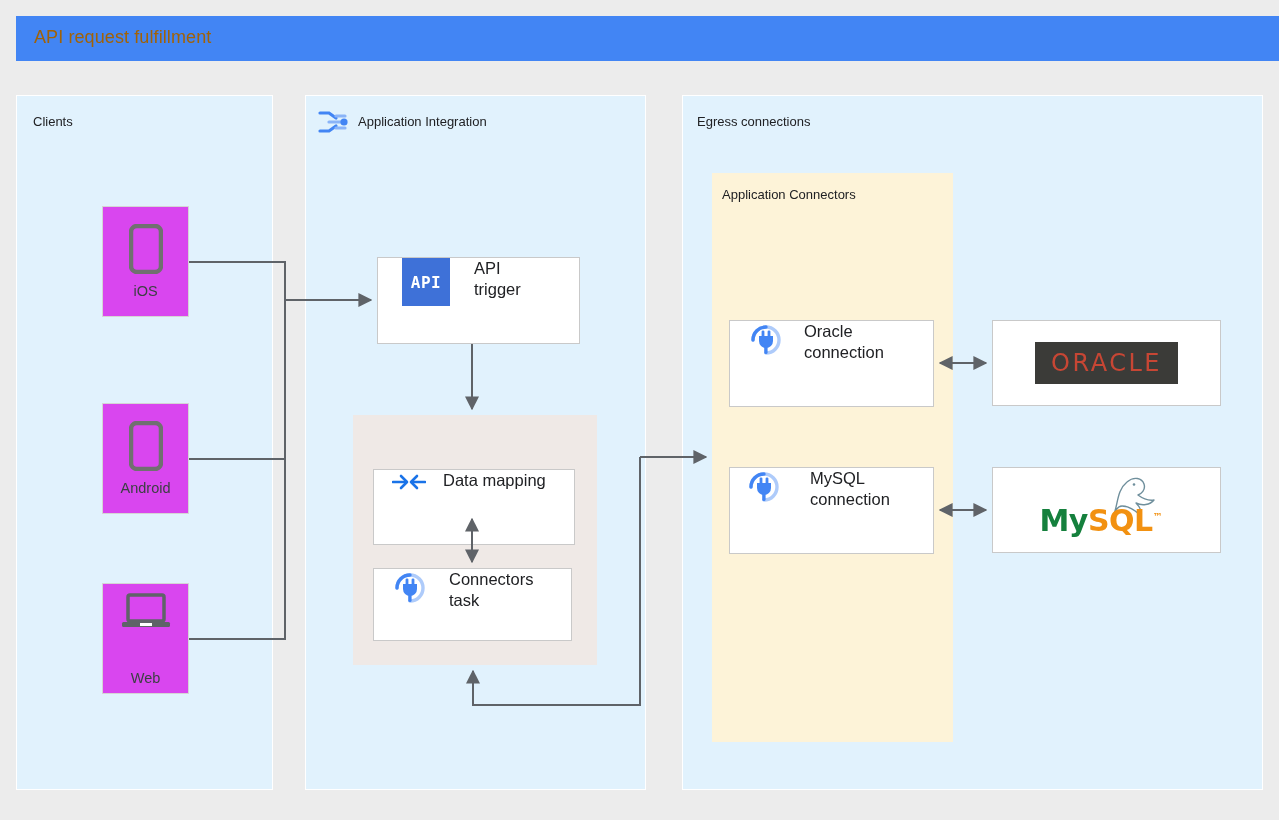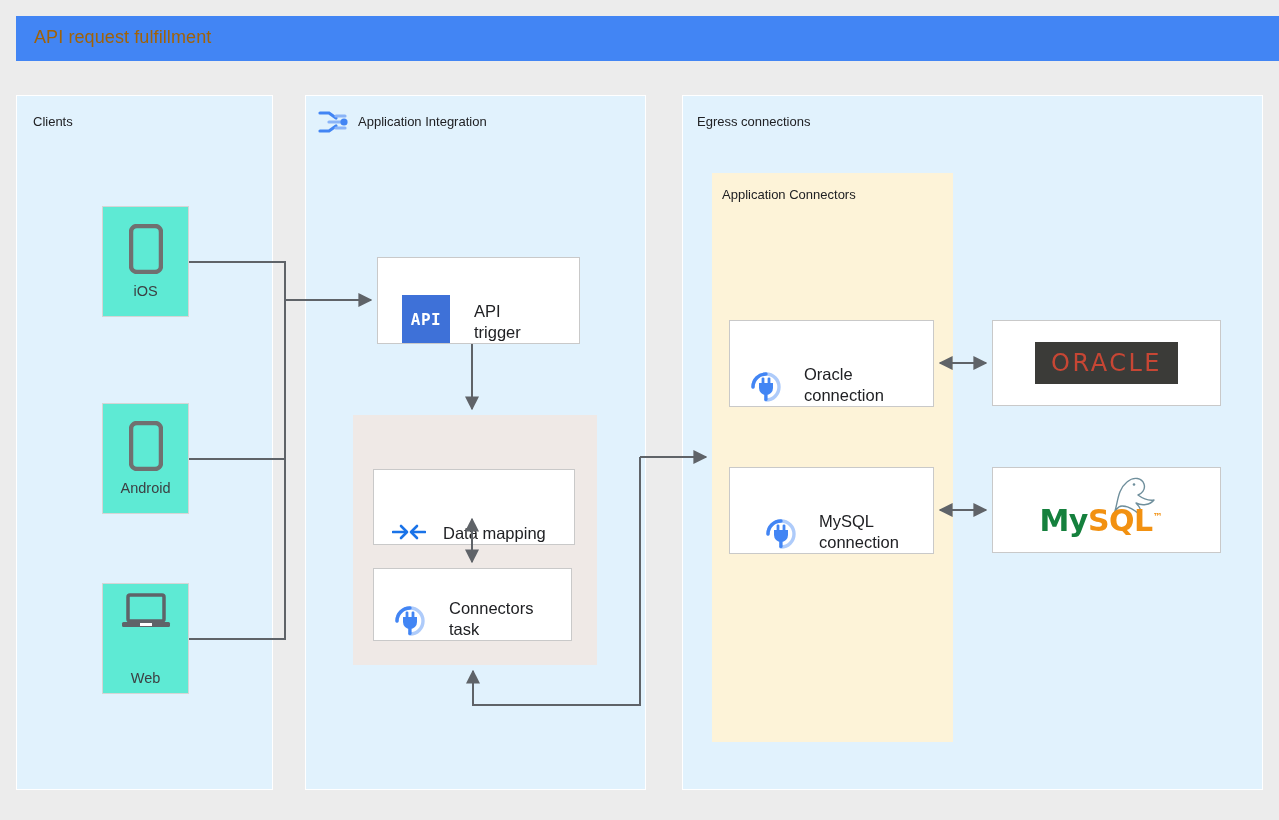--- a/index.html
+++ b/index.html
@@ -36,31 +36,31 @@
   .subpanel {
     position: absolute;
     background: #fdf3d8;
   }
 
   
   .card {
     position: absolute;
     background: #ffffff;
     border: 1px solid #c9c9c9;
-    display: flex; align-items: flex-end;
+    display: flex; align-items: flex-start;
   }
   .card-label {
     font-size: 16.5px; color: #202124; line-height: 1.28;
     white-space: pre-line;
   }
 
   
   .client-card {
     position: absolute;
-    background: #5eead4;
+    background: #d946ef;
     border: 1px solid #d5d5d5;
     display: flex; flex-direction: column;
     align-items: center; justify-content: center;
   }
   .client-name {
     font-size: 14.5px; color: #3c4043; margin-top: 9px;
   }
 
   
   .logo-card {
@@ -207,21 +207,21 @@
         <path d="M12 15 h14 v5 a7 7 0 0 1 -14 0 z" fill="#4285f4"></path>
         <rect x="17.2" y="24" width="3.4" height="9" rx="1.6" fill="#4285f4"></rect>
         <rect x="14.6" y="9.5" width="2.8" height="6" rx="1.2" fill="#4285f4"></rect>
         <rect x="20.6" y="9.5" width="2.8" height="6" rx="1.2" fill="#4285f4"></rect>
       </svg>
     </span>
     <span class="card-label">Oracle
 connection</span>
   </div>
 
-  <div class="card" style="left:729px; top:467px; width:205px; height:87px; padding-left:32px; gap:19px;">
+  <div class="card" style="left:729px; top:467px; width:205px; height:87px; padding-left:15px; gap:27px;">
     <span class="svg-wrap">
       <svg width="38" height="38" viewBox="0 0 38 38" class="icon">
         <path d="M6 19 a13 13 0 0 1 13 -13 a13 13 0 0 1 13 13 a13 13 0 0 1 -13 13" fill="none" stroke="#aecbfa" stroke-width="3.4" stroke-linecap="round"></path>
         <path d="M6 19 a13 13 0 0 1 13 -13" fill="none" stroke="#4285f4" stroke-width="3.4" stroke-linecap="round"></path>
         <path d="M12 15 h14 v5 a7 7 0 0 1 -14 0 z" fill="#4285f4"></path>
         <rect x="17.2" y="24" width="3.4" height="9" rx="1.6" fill="#4285f4"></rect>
         <rect x="14.6" y="9.5" width="2.8" height="6" rx="1.2" fill="#4285f4"></rect>
         <rect x="20.6" y="9.5" width="2.8" height="6" rx="1.2" fill="#4285f4"></rect>
       </svg>
     </span>

